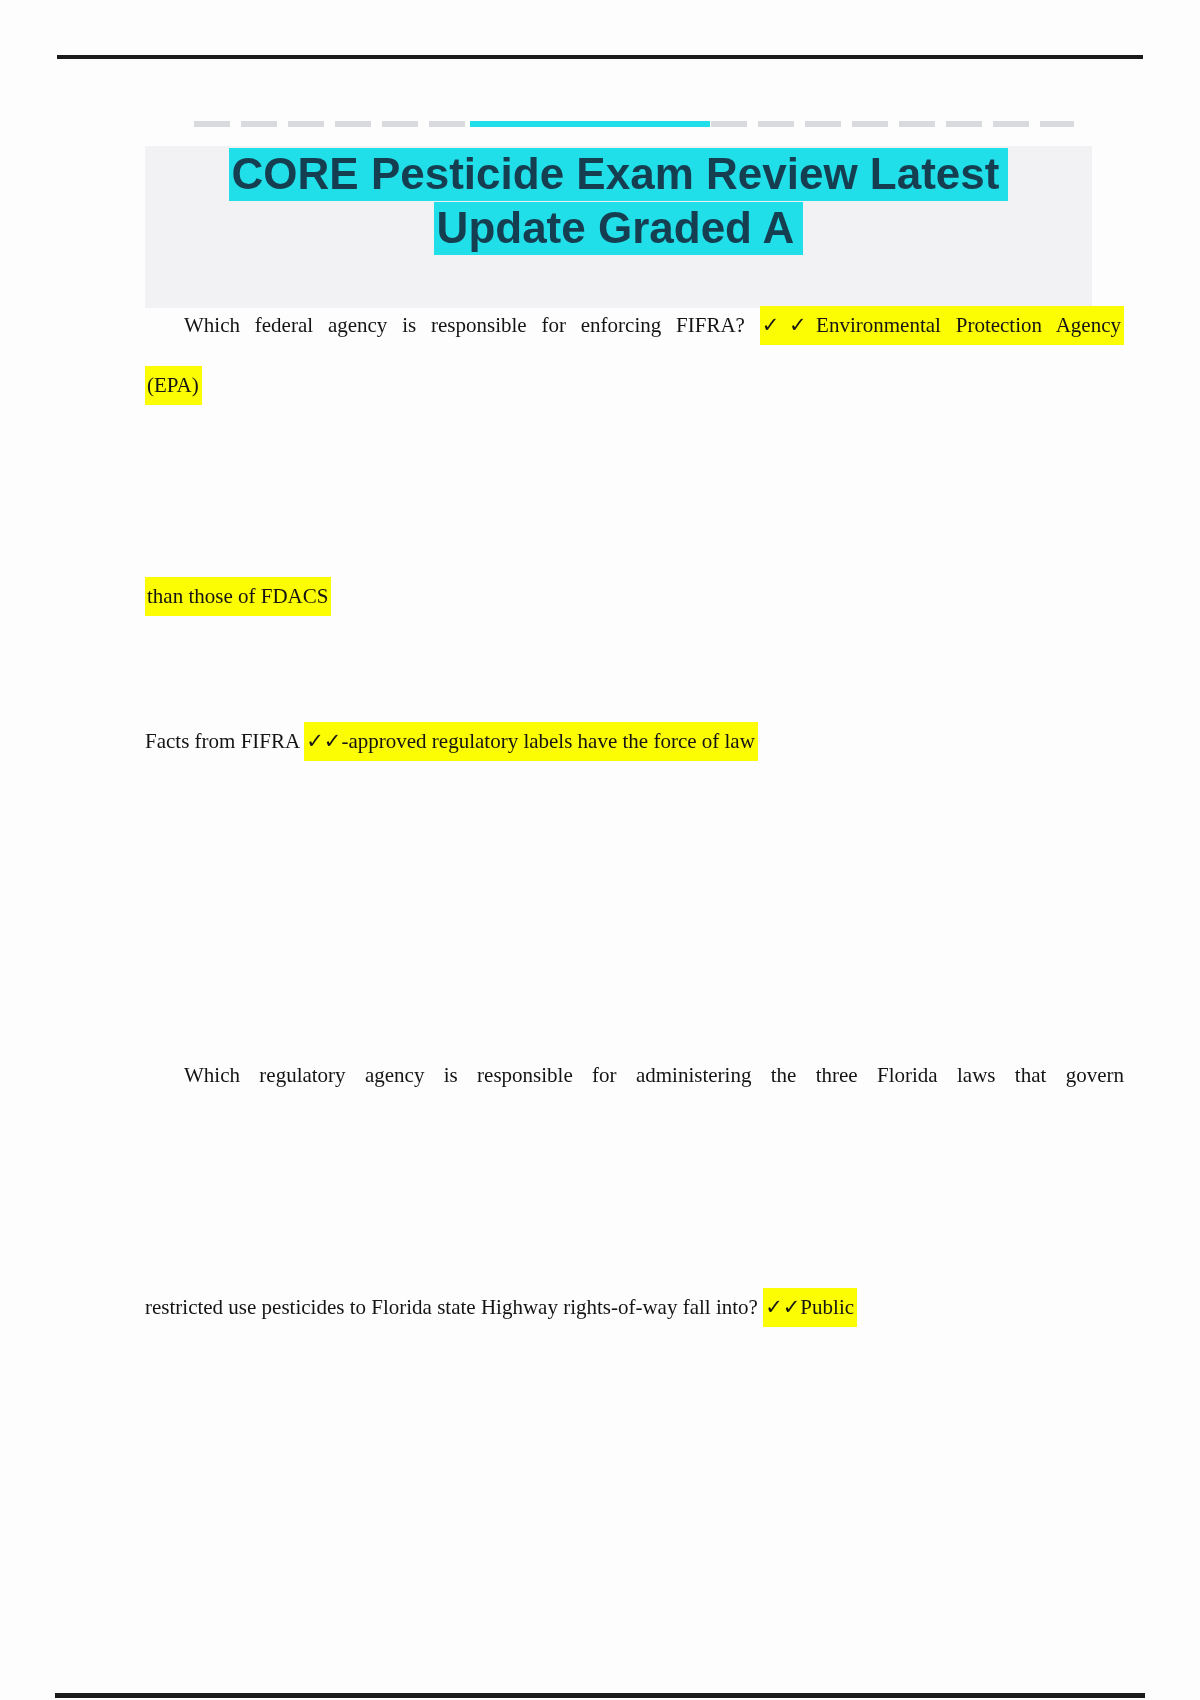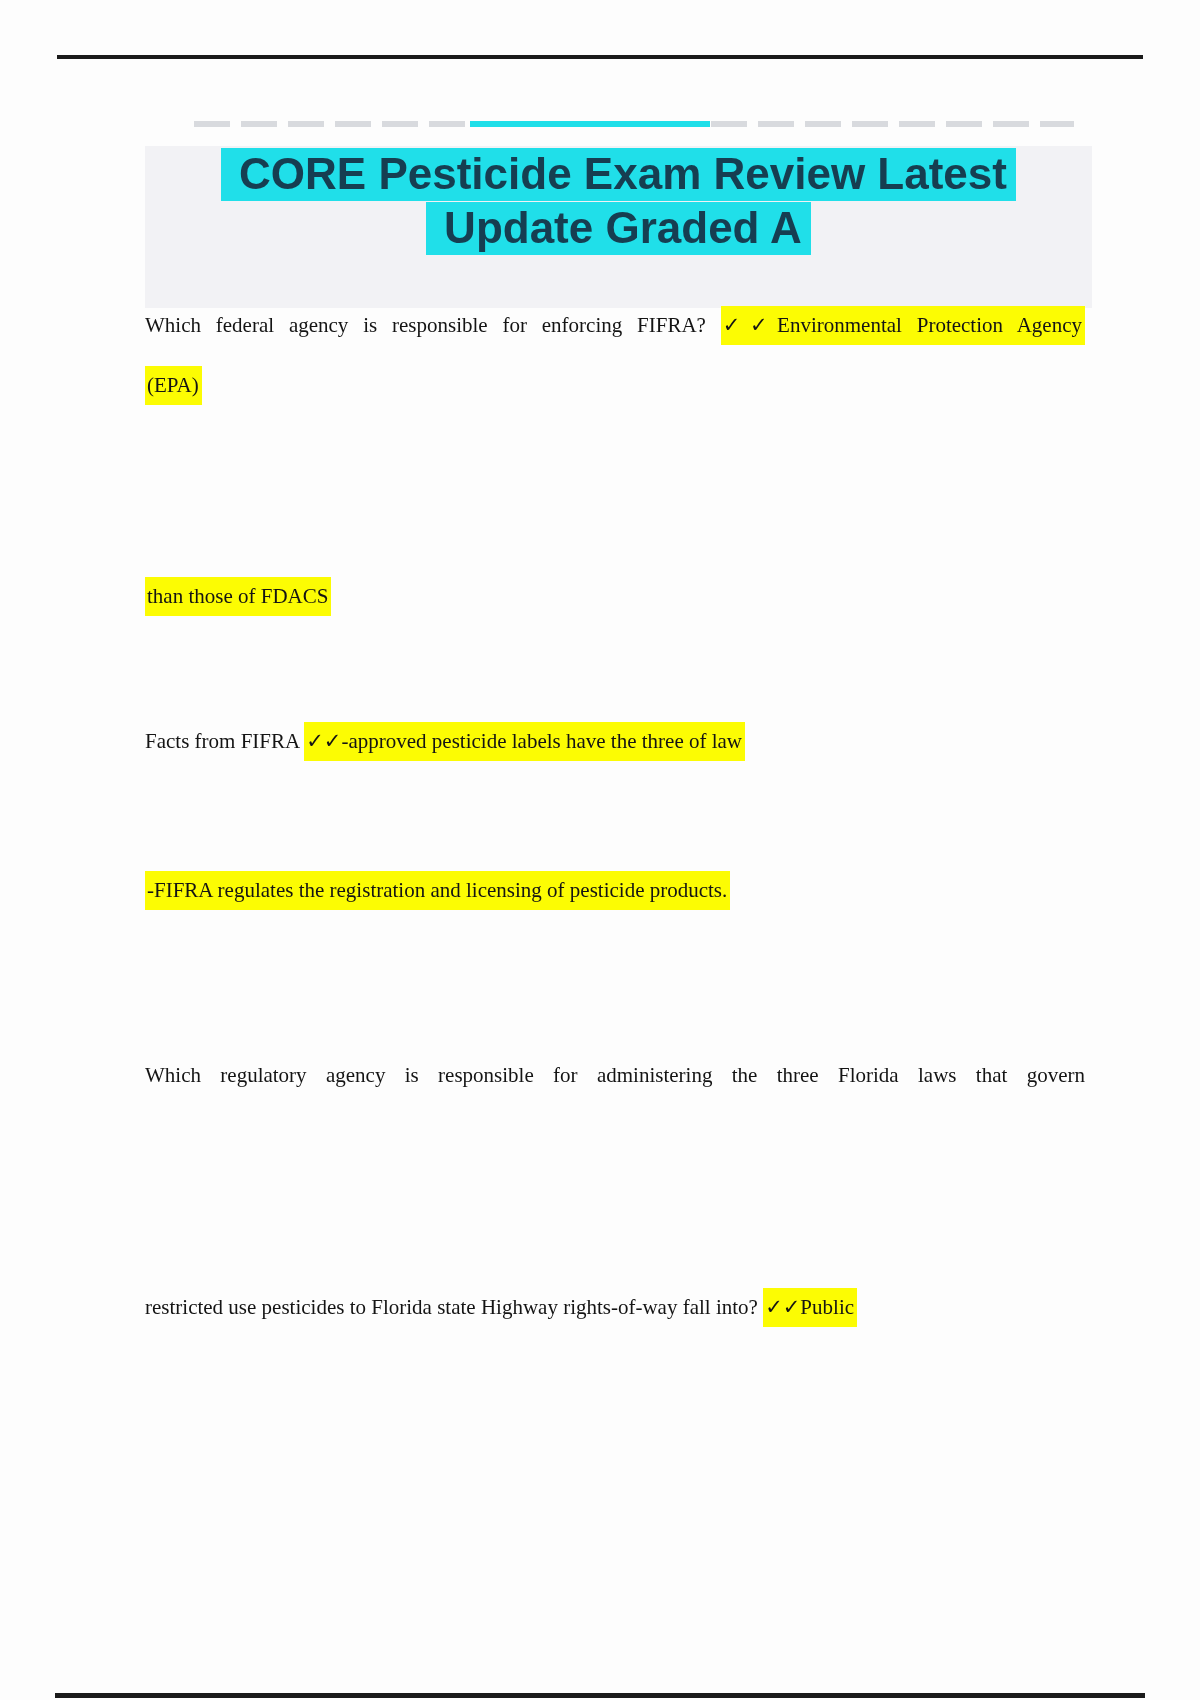--- a/index.html
+++ b/index.html
@@ -33,30 +33,30 @@
     position:absolute;left:145px;top:147px;width:947px;
     text-align:center;
     font-family:"Liberation Sans","DejaVu Sans",sans-serif;
     font-weight:bold;
     font-size:44px;line-height:54px;
     color:#163e51;
   }
   .title-line{margin:0;}
   .title-line .cyan{
     background:#20dfe9;
-    padding:1px 9px 3px 18px;
+    padding:1px 9px 3px 3px;
     -webkit-box-decoration-break:clone;box-decoration-break:clone;
   }
 
   
   .bline{
     position:absolute;left:145px;width:940px;height:38px;
     line-height:38px;font-size:21px;
   }
-  .jl{text-align:justify;text-align-last:justify;}
+  .jl{text-align:justify;text-align-last:justify;margin-left:39px;}
   mark.hl{
     background:#fcfc03;color:inherit;
     padding:7px 3px 8px 2px;
     -webkit-box-decoration-break:clone;box-decoration-break:clone;
   }
   mark.hl:empty{display:none;}
   .plain:empty{display:none;}
 </style>
 </head>
 <body>
@@ -72,22 +72,21 @@
   <header class="title-wrap">
     <div class="title-line"><span class="cyan">CORE Pesticide Exam Review Latest</span></div>
     <div class="title-line"><span class="cyan">Update Graded A</span></div>
   </header>
 
   <div class="bline jl" style="top:306px"><span class="plain">Which federal agency is responsible for enforcing FIFRA? </span><mark class="hl">✓✓Environmental Protection Agency</mark></div>
   <div class="bline" style="top:366px"><mark class="hl">(EPA)</mark></div>
 
   <div class="bline" style="top:577px"><mark class="hl">than those of FDACS</mark></div>
 
-  <div class="bline" style="top:722px"><span class="plain">Facts from FIFRA </span><mark class="hl">✓✓-approved pesticide labels have the three of law</mark></div>
-  <div class="bline" style="top:871px"><mark class="hl">-FIFRA regulates the registration and licensing of pesticide products.</mark></div>
+  <div class="bline" style="top:722px"><span class="plain">Facts from FIFRA </span><mark class="hl">✓✓-approved regulatory labels have the force of law</mark></div>
 
   <div class="bline jl" style="top:1056px"><span class="plain">Which regulatory agency is responsible for administering the three Florida laws that govern</span></div>
 
   <div class="bline" style="top:1288px"><span class="plain">restricted use pesticides to Florida state Highway rights-of-way fall into? </span><mark class="hl">✓✓Public</mark></div>
 
   <div class="rule rule-bottom"></div>
 
 </div>
 
 </body></html>

